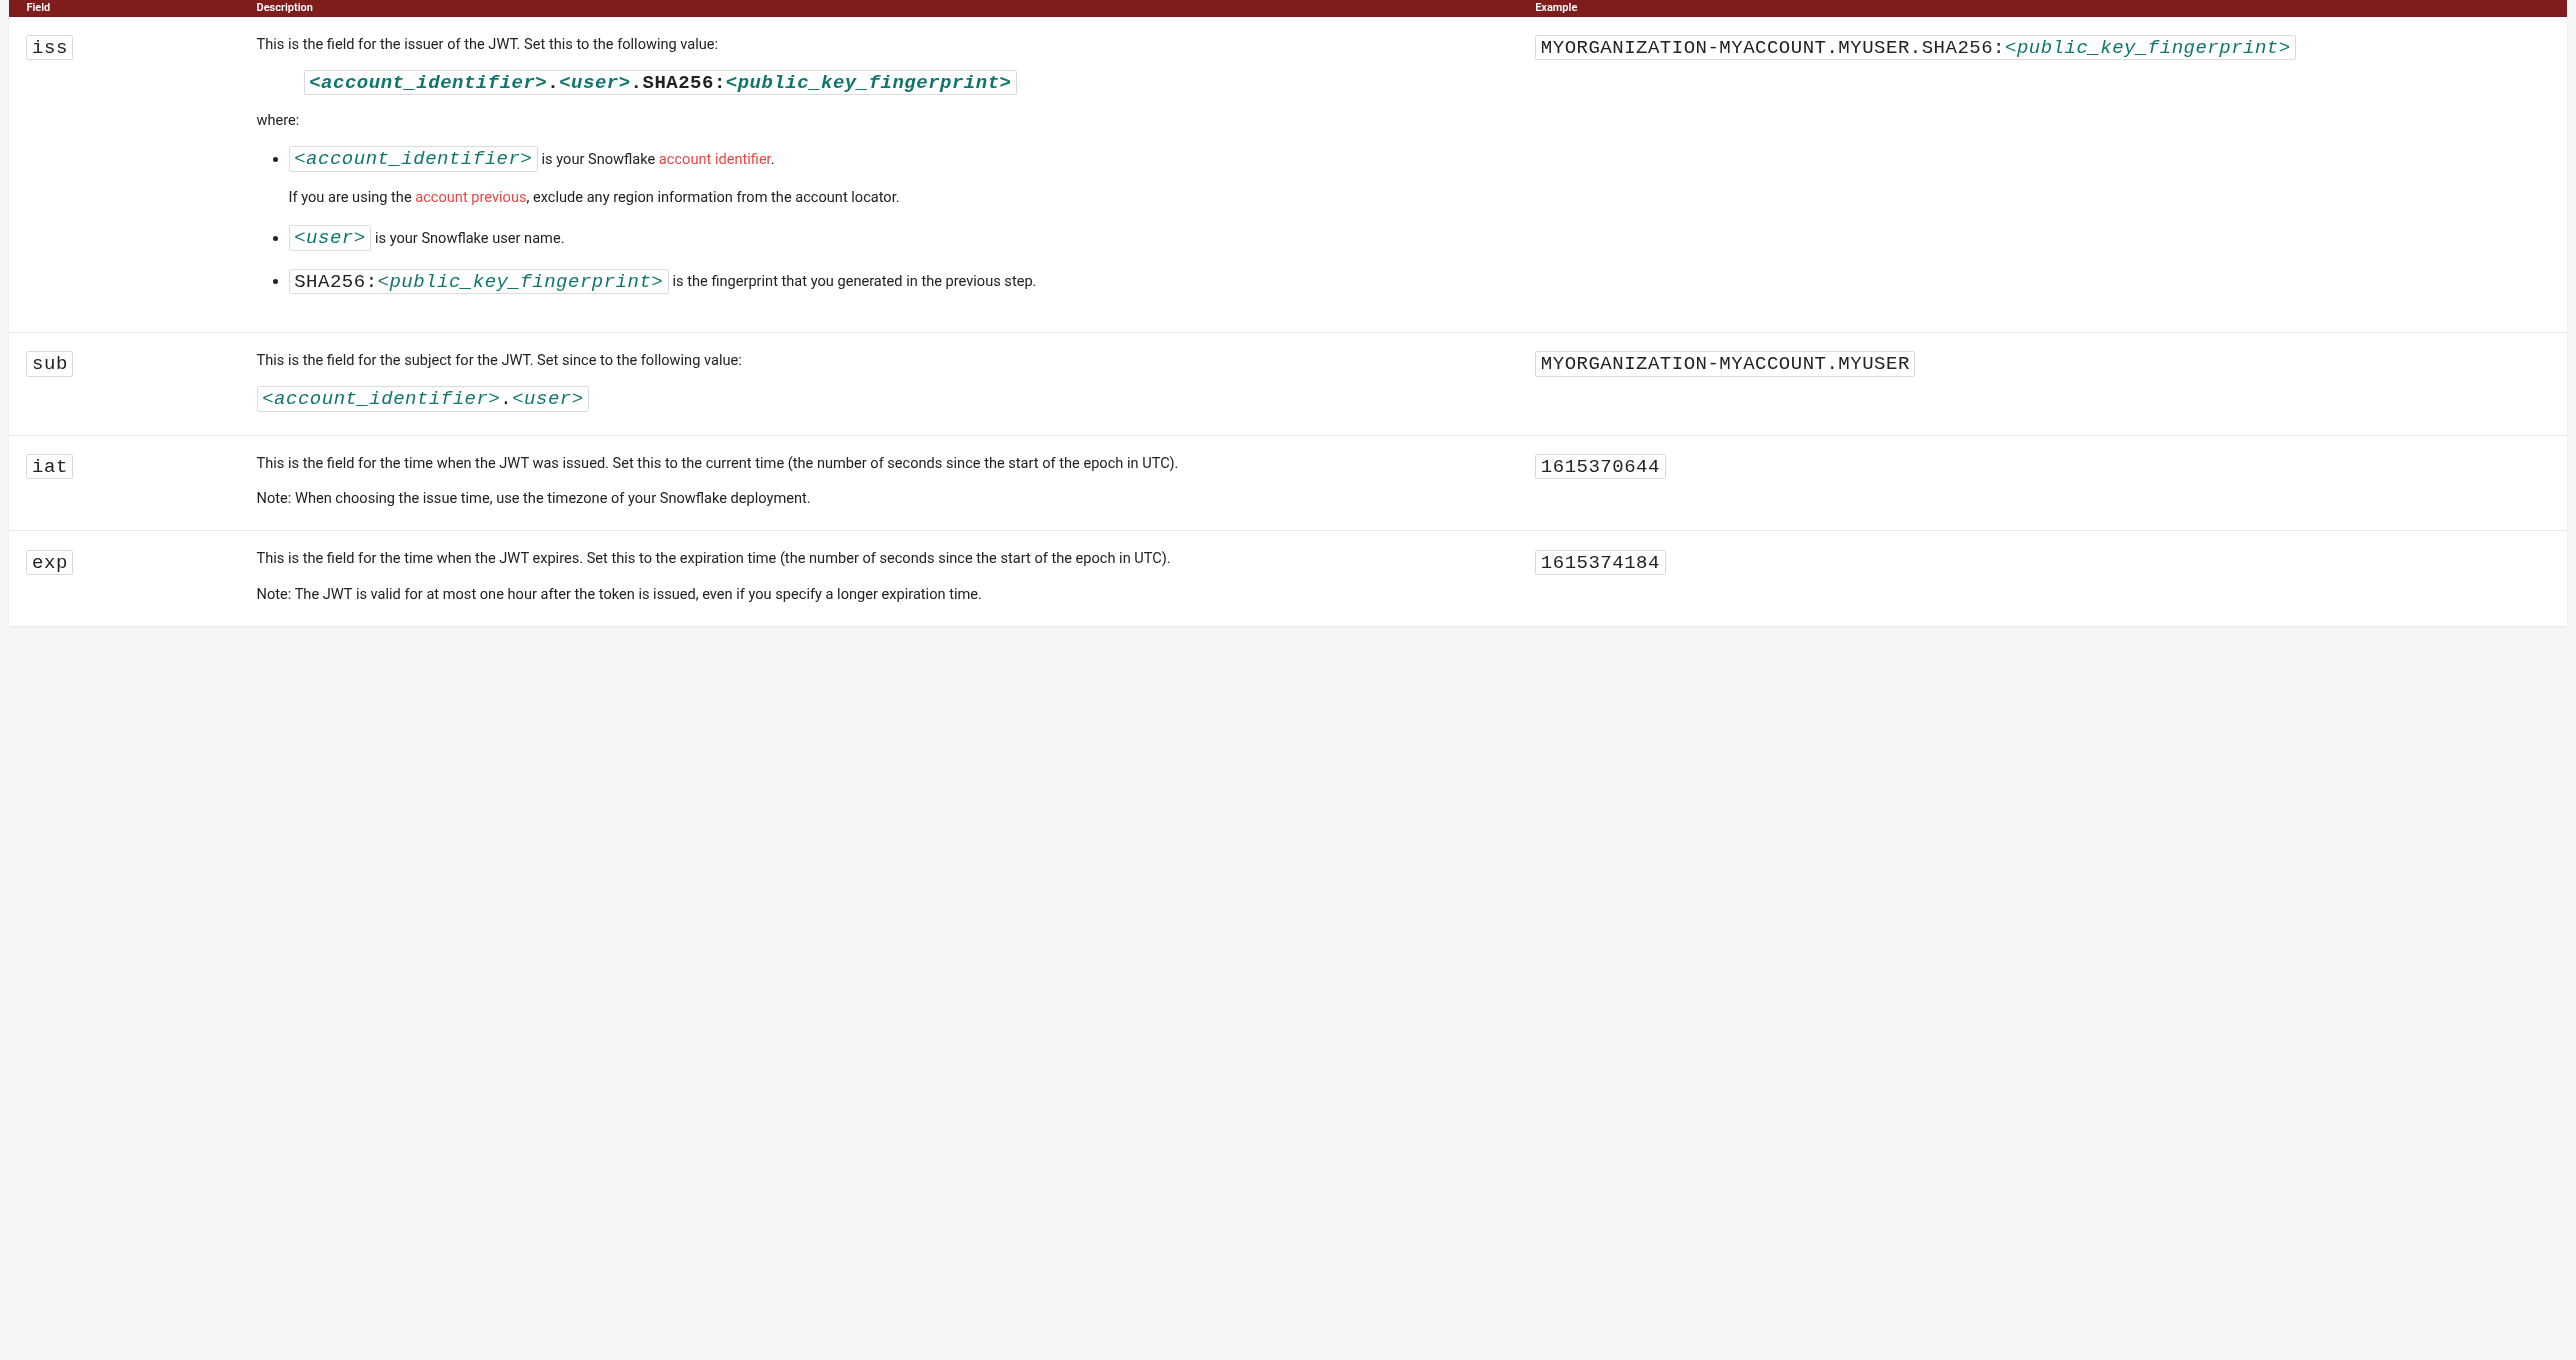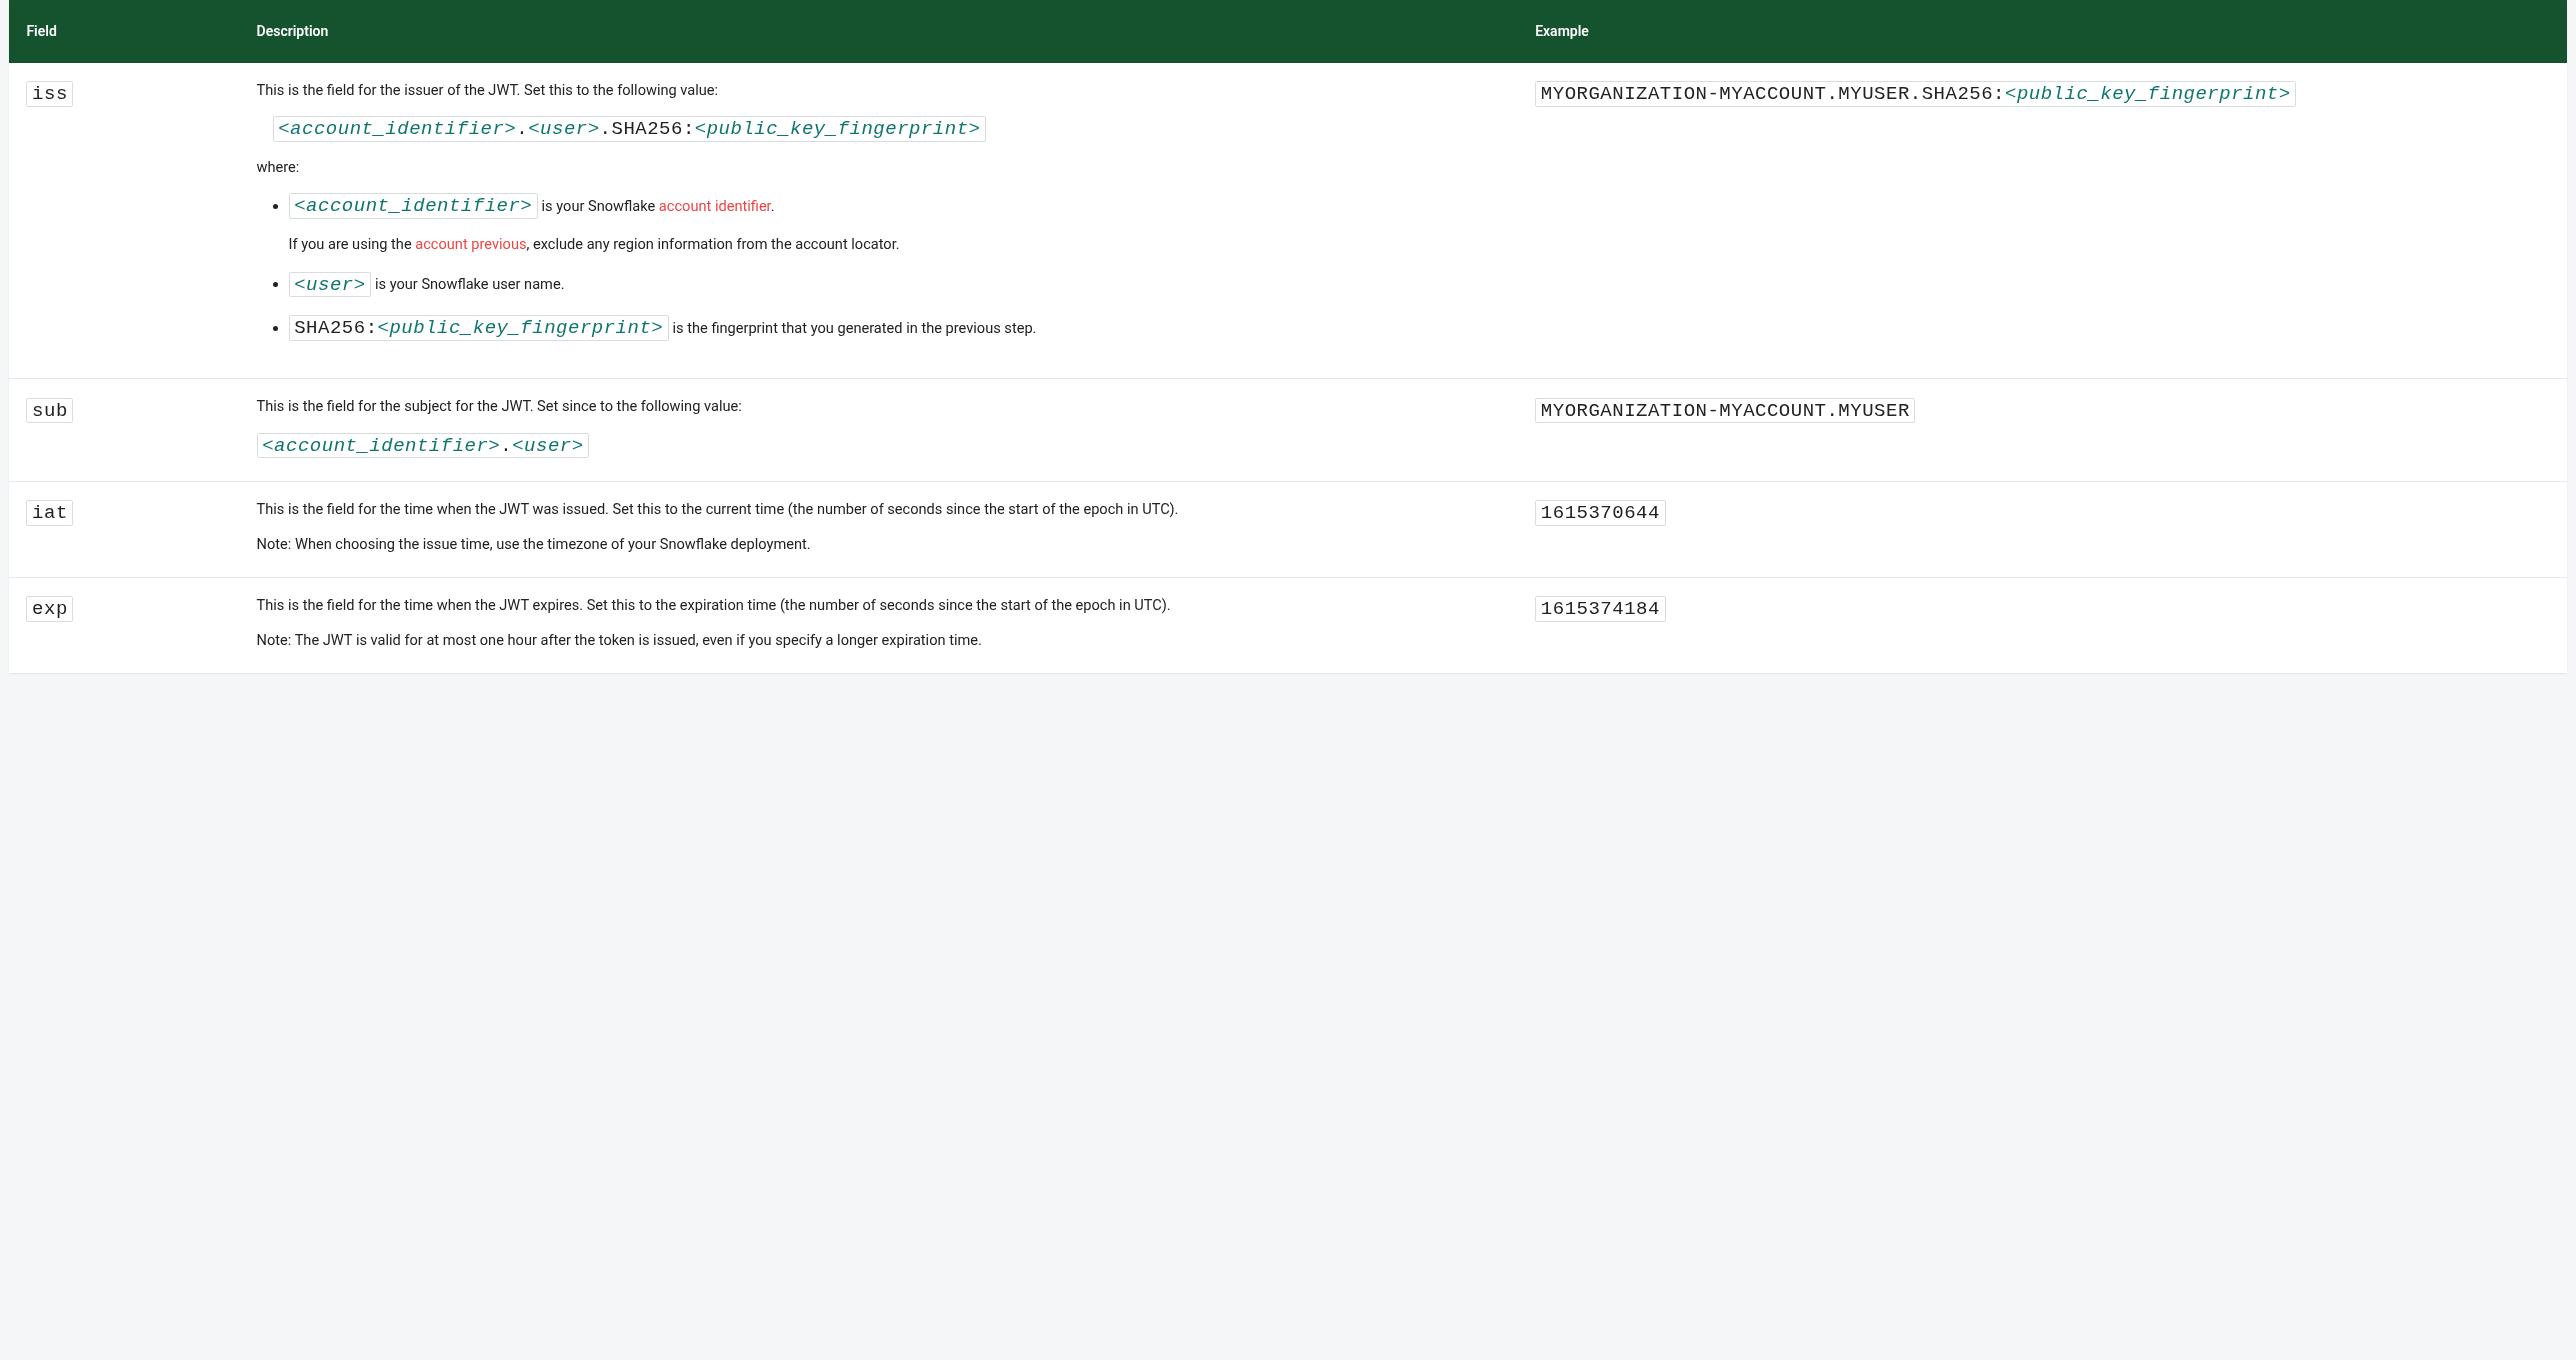--- a/index.html
+++ b/index.html
@@ -14,26 +14,26 @@
   .wrap {
     padding: 0 9.4px 9.4px 9.4px;
   }
   table.doc {
     width: 100%;
     border-collapse: collapse;
     background: #fff;
     box-shadow: 0 0.9px 1.9px rgba(0,0,0,0.08);
   }
   table.doc thead th {
-    background: #14532d;
+    background: #7f1d1d;
     color: #fff;
     font-weight: 600;
     text-align: left;
-    padding: 21px 17px;
-    font-size: 14px;
+    padding: 0 17px;
+    font-size: 11px;
   }
   table.doc tbody td {
     vertical-align: top;
     padding: 17px 17px 21px 17px;
     border-top: 0.9px solid #e5e7ea;
     font-size: 14.6px;
     color: #222;
   }
   table.doc tbody tr:first-child td { border-top: none; }
   .col-field   { width: 9%;  min-width: 104px; }
@@ -48,21 +48,21 @@
     padding: 0.9px 4.7px 0.9px 4.7px;
     border-radius: 1.9px;
     white-space: nowrap;
   }
   .ph { color: #0f766e; font-style: italic; } 
   a.link { color: #ef4444; text-decoration: none; }
   p { margin: 0 0 13.2px 0; }
   p:last-child { margin-bottom: 0; }
   ul.b { margin: 5.7px 0 0 0; padding-left: 32px; }
   ul.b li { margin: 7.5px 0 15px 0; }
-  .indent { margin-left: 16px; }
+  .indent { margin-left: 47px; font-weight: bold; }
 </style>
 </head>
 <body>
 
 <div class="wrap">
 <table class="doc">
   <thead>
     <tr>
       <th class="col-field">Field</th>
       <th class="col-desc">Description</th>

